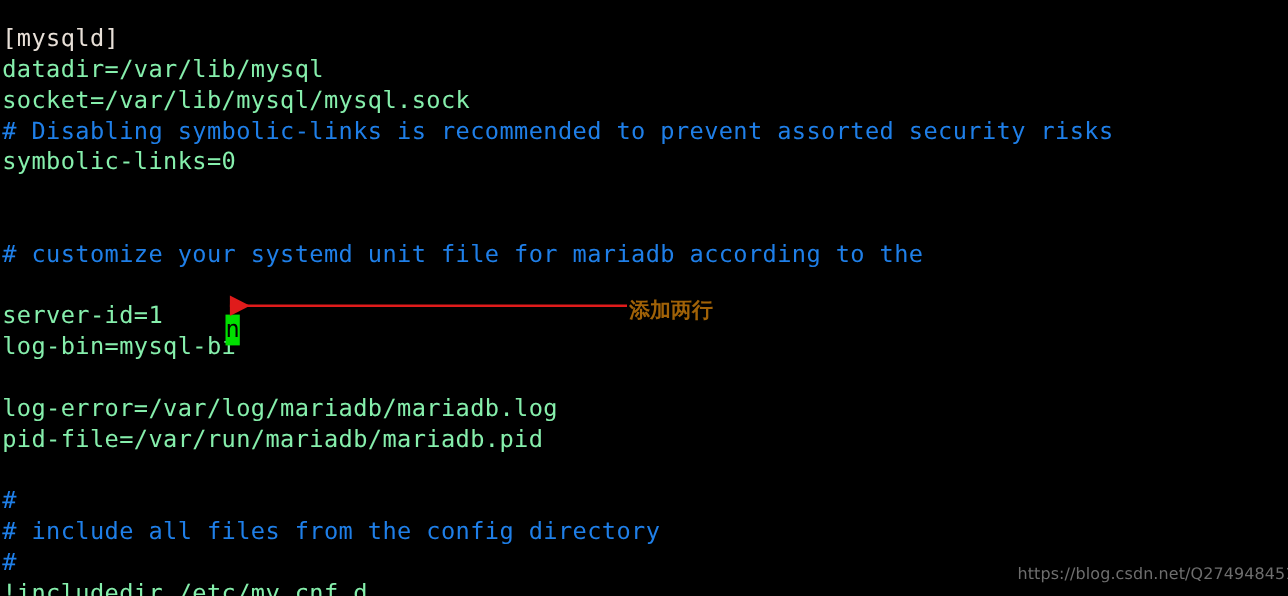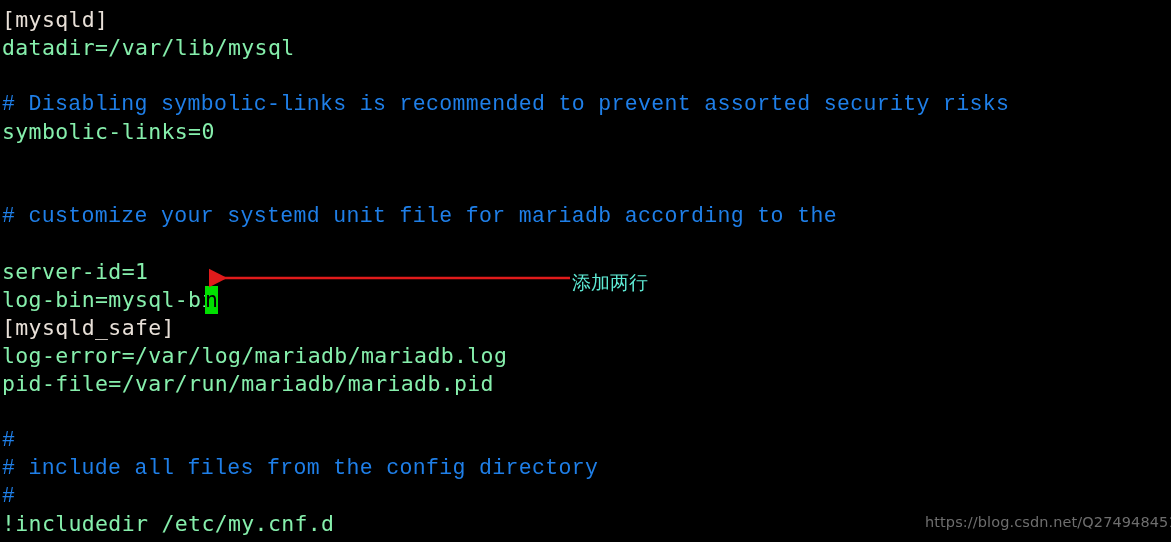--- a/index.html
+++ b/index.html
@@ -14,35 +14,35 @@
   #terminal {
     position: relative;
     width: 1171px;
     height: 542px;
     background: #000000;
     overflow: hidden;
   }
   .code-area {
     position: absolute;
     left: 0;
-    top: 0;
+    top: 16px;
     width: 1171px;
     height: 388px;
   }
   .line {
     position: absolute;
     left: 2px;
     height: 28px;
     line-height: 28px;
     font-size: 21.5px;
     letter-spacing: 0.35px;
     white-space: pre;
     color: #d8d8d8;
   }
-  .line.comment  { color: #1f7fe8; font-family: Liberation Mono, monospace; }
+  .line.comment  { color: #1f7fe8; }
   .line.plain    { color: #86efac; }
   .tok-bracket   { color: #e8e0d8; }
 
   
   .cursor-block {
     position: absolute;
     background: #00e000;
     color: #000000;
     font-size: 21.5px;
     line-height: 28px;
@@ -52,52 +52,52 @@
     font-family: "DejaVu Sans Mono", "Liberation Mono", monospace;
   }
 
   
   .annotation-arrow {
     position: absolute;
     pointer-events: none;
   }
   .annotation-text {
     position: absolute;
-    color: #5eead4;
+    color: #a16207;
     font-family: "DejaVu Sans", "Liberation Sans", sans-serif;
     font-size: 19px;
     line-height: 22px;
     white-space: pre;
-    font-weight: 400;
+    font-weight: 700;
   }
 
   .watermark {
     position: absolute;
     color: #6e6e6e;
     font-family: "DejaVu Sans", "Liberation Sans", sans-serif;
     font-size: 14.5px;
     line-height: 18px;
     white-space: pre;
     letter-spacing: 0.1px;
   }
 </style>
 </head>
 <body>
 
 <div id="terminal">
 
   <div class="code-area">
     <div class="line" style="top:6px"><span class="tok-bracket">[mysqld]</span></div>
     <div class="line plain" style="top:34px">datadir=/var/lib/mysql</div>
+    <div class="line plain" style="top:62px">socket=/var/lib/mysql/mysql.sock</div>
     <div class="line comment" style="top:90px"># Disabling symbolic-links is recommended to prevent assorted security risks</div>
     <div class="line plain" style="top:118px">symbolic-links=0</div>
     <div class="line comment" style="top:202px"># customize your systemd unit file for mariadb according to the</div>
     <div class="line plain" style="top:258px">server-id=1</div>
     <div class="line plain" style="top:286px">log-bin=mysql-bi</div>
-    <div class="line" style="top:314px"><span class="tok-bracket">[mysqld_safe]</span></div>
     <div class="line plain" style="top:342px">log-error=/var/log/mariadb/mariadb.log</div>
     <div class="line plain" style="top:370px">pid-file=/var/run/mariadb/mariadb.pid</div>
     <div class="line plain" style="top:398px"></div>
     <div class="line comment" style="top:426px">#</div>
     <div class="line comment" style="top:454px"># include all files from the config directory</div>
     <div class="line comment" style="top:482px">#</div>
     <div class="line plain" style="top:510px">!includedir /etc/my.cnf.d</div>
   </div>
 
   <div class="cursor-block" style="left:205px; top:286px; width:13px;">n</div>

